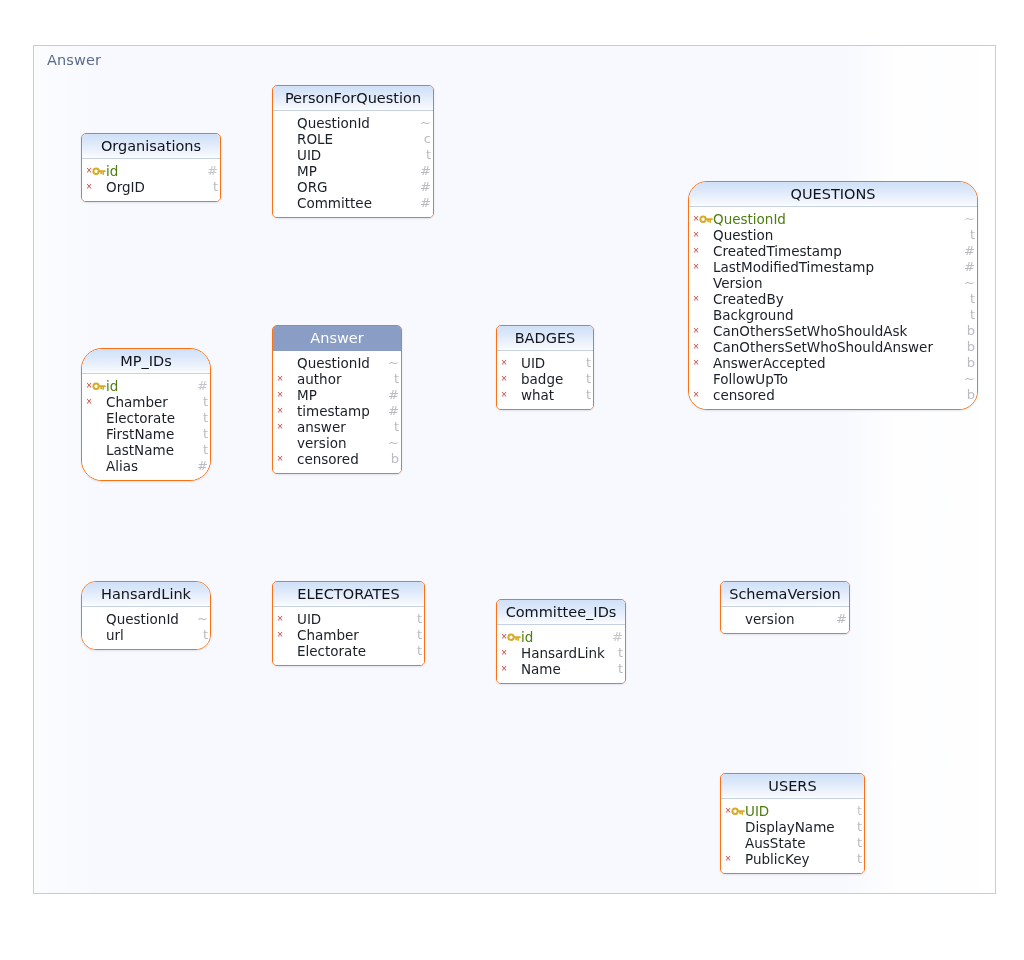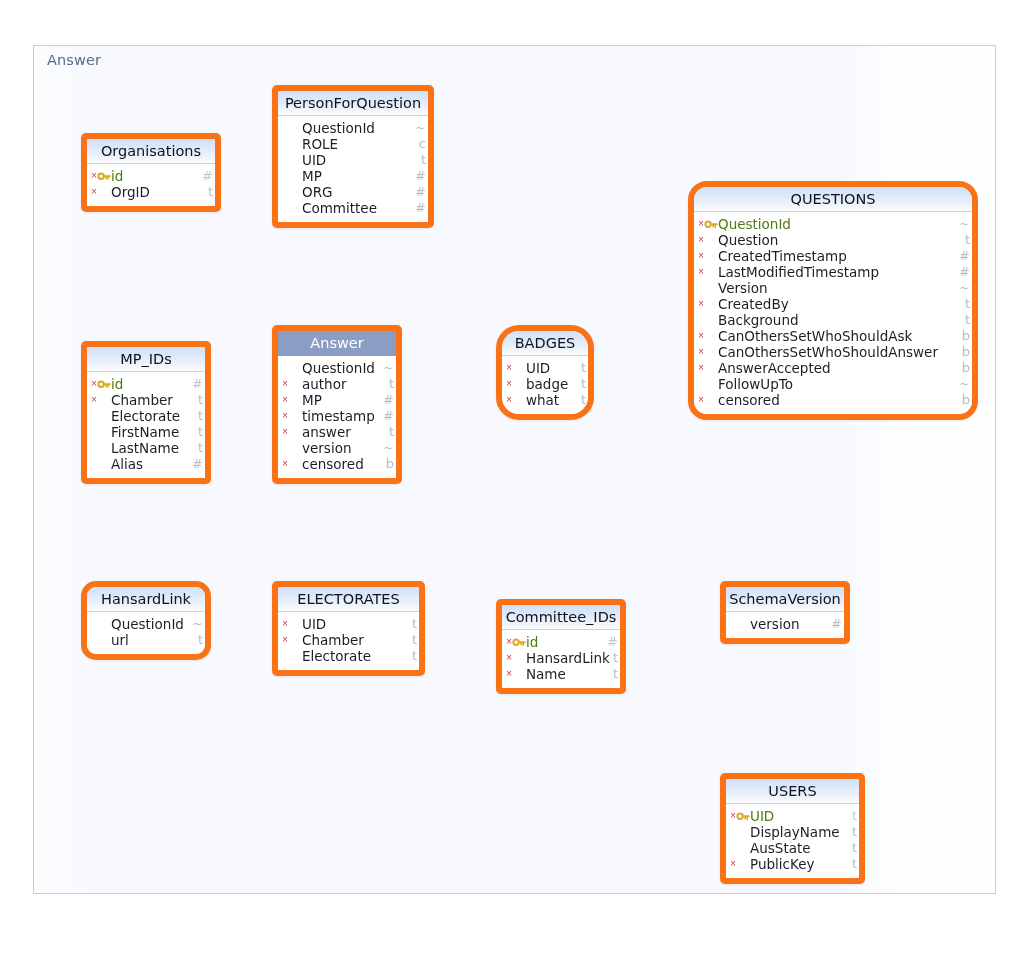--- a/index.html
+++ b/index.html
@@ -47,21 +47,21 @@
     font-size: 14.5px;
     color: #5a6b8c;
     letter-spacing: 0.1px;
     white-space: nowrap;
   }
 
   
   .entity {
     position: absolute;
     background: #ffffff;
-    border: 6px solid #f97316;
+    border: 1px solid #f97316;
     border-radius: 5px;
     box-sizing: border-box;
     box-shadow: 0 1px 2px rgba(120,130,150,0.18);
     overflow: hidden;
   }
   .entity-header {
     height: 24px;
     line-height: 24px;
     text-align: center;
     font-size: 14.5px;
@@ -244,21 +244,21 @@
             <span class="field-name">FollowUpTo</span>
             <span class="field-type">~</span>
           </div>
           <div class="field">
             <span class="field-nullmark">×</span>
             <span class="field-name">censored</span>
             <span class="field-type">b</span>
           </div>
         </div>
       </div>
-      <div class="entity" style="left: 47px; top: 295px; width: 130px;">
+      <div class="entity" style="left: 47px; top: 302px; width: 130px; border-radius: 21px;">
         <div class="entity-header">MP_IDs</div>
         <div class="entity-body">
           <div class="field pk">
             <span class="field-nullmark">×</span>
             <span class="field-key"><svg viewBox="0 0 14 12" width="14" height="12">
                 <circle cx="4.1" cy="5.2" r="2.7" fill="none" stroke="#d8ab27" stroke-width="2"></circle>
                 <path d="M6.6 5.2 H13 M11.2 5.2 V8.1 M9.1 5.2 V7.4" stroke="#d8ab27" stroke-width="1.7" fill="none" stroke-linecap="round"></path>
               </svg></span>
             <span class="field-name">id</span>
             <span class="field-type">#</span>
@@ -317,21 +317,21 @@
             <span class="field-name">version</span>
             <span class="field-type">~</span>
           </div>
           <div class="field">
             <span class="field-nullmark">×</span>
             <span class="field-name">censored</span>
             <span class="field-type">b</span>
           </div>
         </div>
       </div>
-      <div class="entity" style="left: 462px; top: 279px; width: 98px; border-radius: 23px;">
+      <div class="entity" style="left: 462px; top: 279px; width: 98px;">
         <div class="entity-header">BADGES</div>
         <div class="entity-body">
           <div class="field">
             <span class="field-nullmark">×</span>
             <span class="field-name">UID</span>
             <span class="field-type">t</span>
           </div>
           <div class="field">
             <span class="field-nullmark">×</span>
             <span class="field-name">badge</span>

